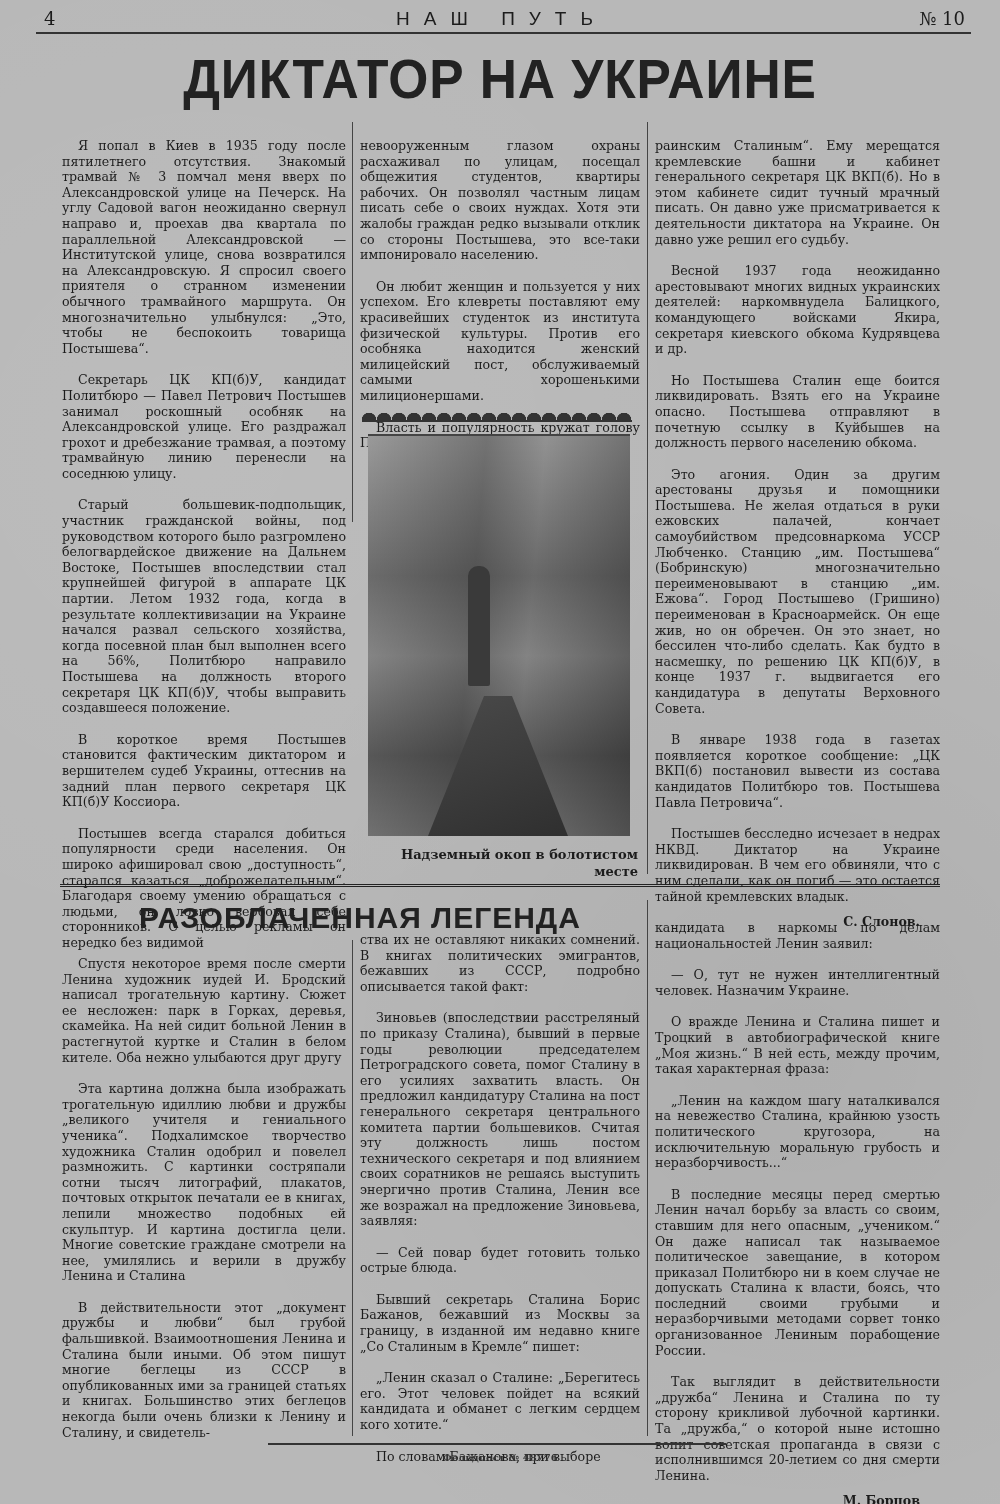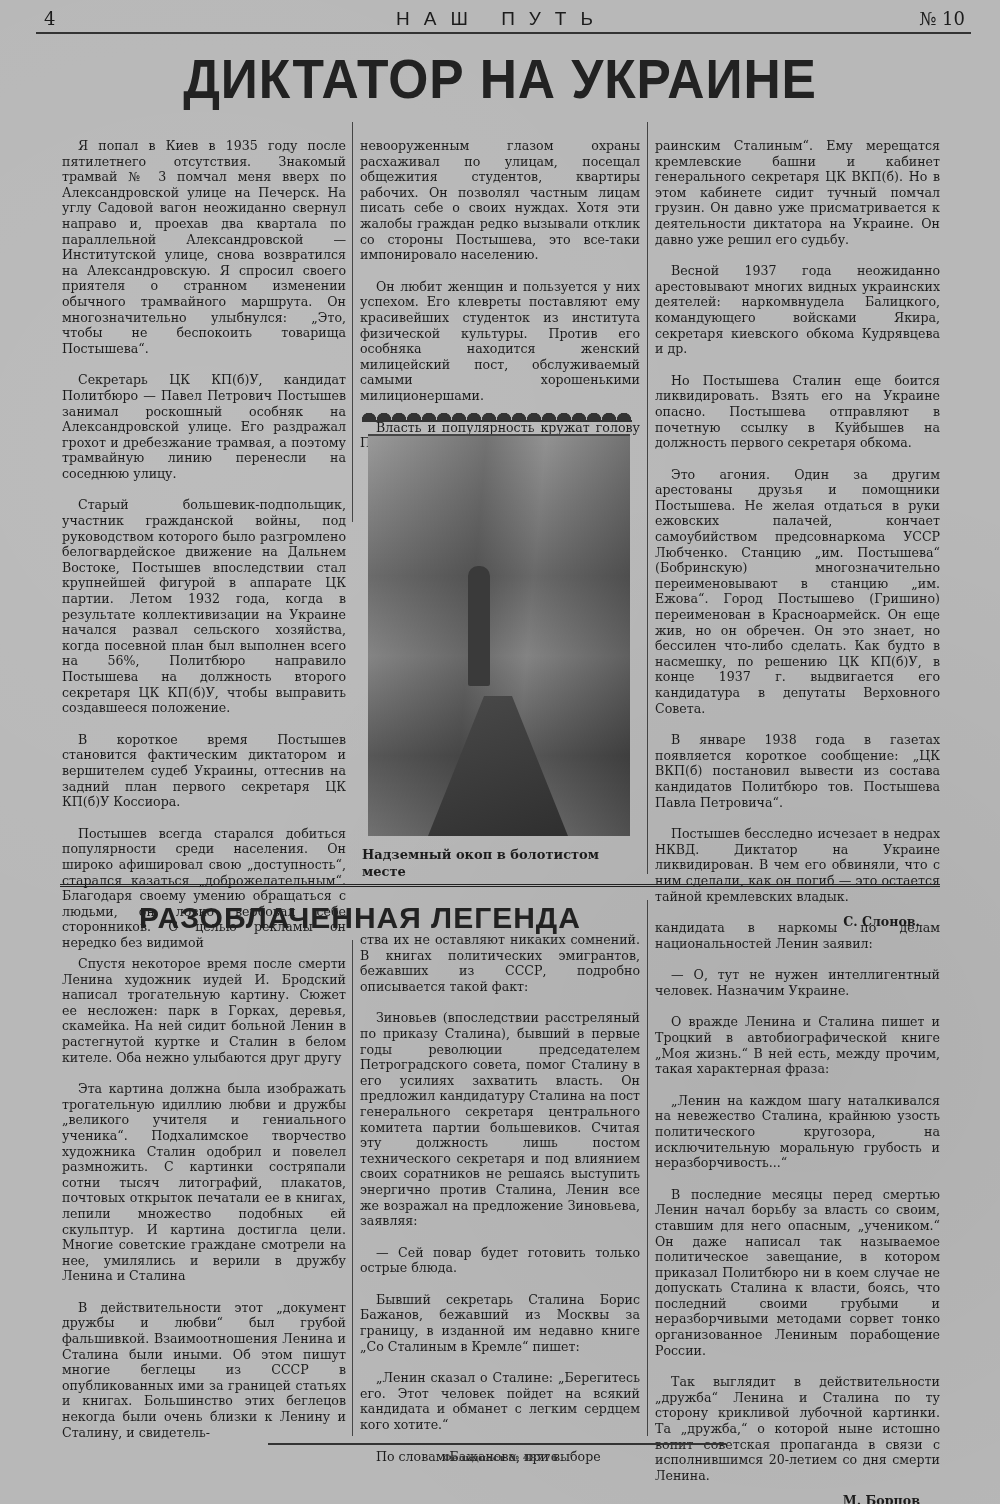--- a/index.html
+++ b/index.html
@@ -59,21 +59,21 @@
   .photo .figure {
     position: absolute; left: 100px; top: 130px; width: 22px; height: 120px;
     background: #3a3a3a; border-radius: 10px 10px 2px 2px;
   }
   .photo .trench {
     position: absolute; left: 60px; top: 260px; width: 140px; height: 140px;
     background: linear-gradient(160deg, #4a4a4a, #2f2f2f);
     clip-path: polygon(40% 0, 60% 0, 100% 100%, 0 100%);
   }
   .caption {
-    position: absolute; left: 362px; top: 846px; width: 276px; text-align: left;
+    position: absolute; left: 362px; top: 846px; width: 276px; text-align: right;
     font-weight: bold; font-size: 13px; line-height: 17px;
   }
   .rule-mid {
     position: absolute; left: 60px; top: 884px; width: 880px; height: 0;
     border-top: 3px double #222;
   }
   .vrule { position: absolute; width: 0; border-left: 1px solid #444; }
   .headline2 {
     position: absolute; top: 896px; left: 100px; width: 520px; text-align: center;
     font-family: "Liberation Sans", sans-serif; font-weight: bold;
@@ -123,23 +123,23 @@
 
   <div class="scallop"></div>
 
   <div class="photo">
     <div class="figure"></div>
     <div class="trench"></div>
   </div>
   <div class="caption">Надземный окоп в болотистом месте</div>
 
   <div class="col a1c3">
-    <p class="cont">раинским Сталиным“. Ему мерещатся кремлевские башни и кабинет генерального секретаря ЦК ВКП(б). Но в этом кабинете сидит тучный помчал грузин. Он давно уже присматривается к деятельности диктатора на Украине. Он давно уже решил его судьбу.</p>
+    <p class="cont">раинским Сталиным“. Ему мерещатся кремлевские башни и кабинет генерального секретаря ЦК ВКП(б). Но в этом кабинете сидит тучный мрачный писать. Он давно уже присматривается к деятельности диктатора на Украине. Он давно уже решил его судьбу.</p>
     <p>Весной 1937 года неожиданно арестовывают многих видных украинских деятелей: наркомвнудела Балицкого, командующего войсками Якира, секретаря киевского обкома Кудрявцева и др.</p>
-    <p>Но Постышева Сталин еще боится ликвидировать. Взять его на Украине опасно. Постышева отправляют в почетную ссылку в Куйбышев на должность первого секретаря обкома.</p>
+    <p>Но Постышева Сталин еще боится ликвидировать. Взять его на Украине опасно. Постышева отправляют в почетную ссылку в Куйбышев на должность первого населению обкома.</p>
     <p>Это агония. Один за другим арестованы друзья и помощники Постышева. Не желая отдаться в руки ежовских палачей, кончает самоубийством предсовнаркома УССР Любченко. Станцию „им. Постышева“ (Бобринскую) многозначительно переименовывают в станцию „им. Ежова“. Город Постышево (Гришино) переименован в Красноармейск. Он еще жив, но он обречен. Он это знает, но бессилен что-либо сделать. Как будто в насмешку, по решению ЦК КП(б)У, в конце 1937 г. выдвигается его кандидатура в депутаты Верховного Совета.</p>
     <p>В январе 1938 года в газетах появляется короткое сообщение: „ЦК ВКП(б) постановил вывести из состава кандидатов Политбюро тов. Постышева Павла Петровича“.</p>
     <p>Постышев бесследно исчезает в недрах НКВД. Диктатор на Украине ликвидирован. В чем его обвиняли, что с ним сделали, как он погиб — это остается тайной кремлевских владык.</p>
     <div class="signature">С. Слонов.</div>
   </div>
 
   <div class="rule-mid"></div>
 
   <div class="headline2">РАЗОБЛАЧЕННАЯ ЛЕГЕНДА</div>
 

